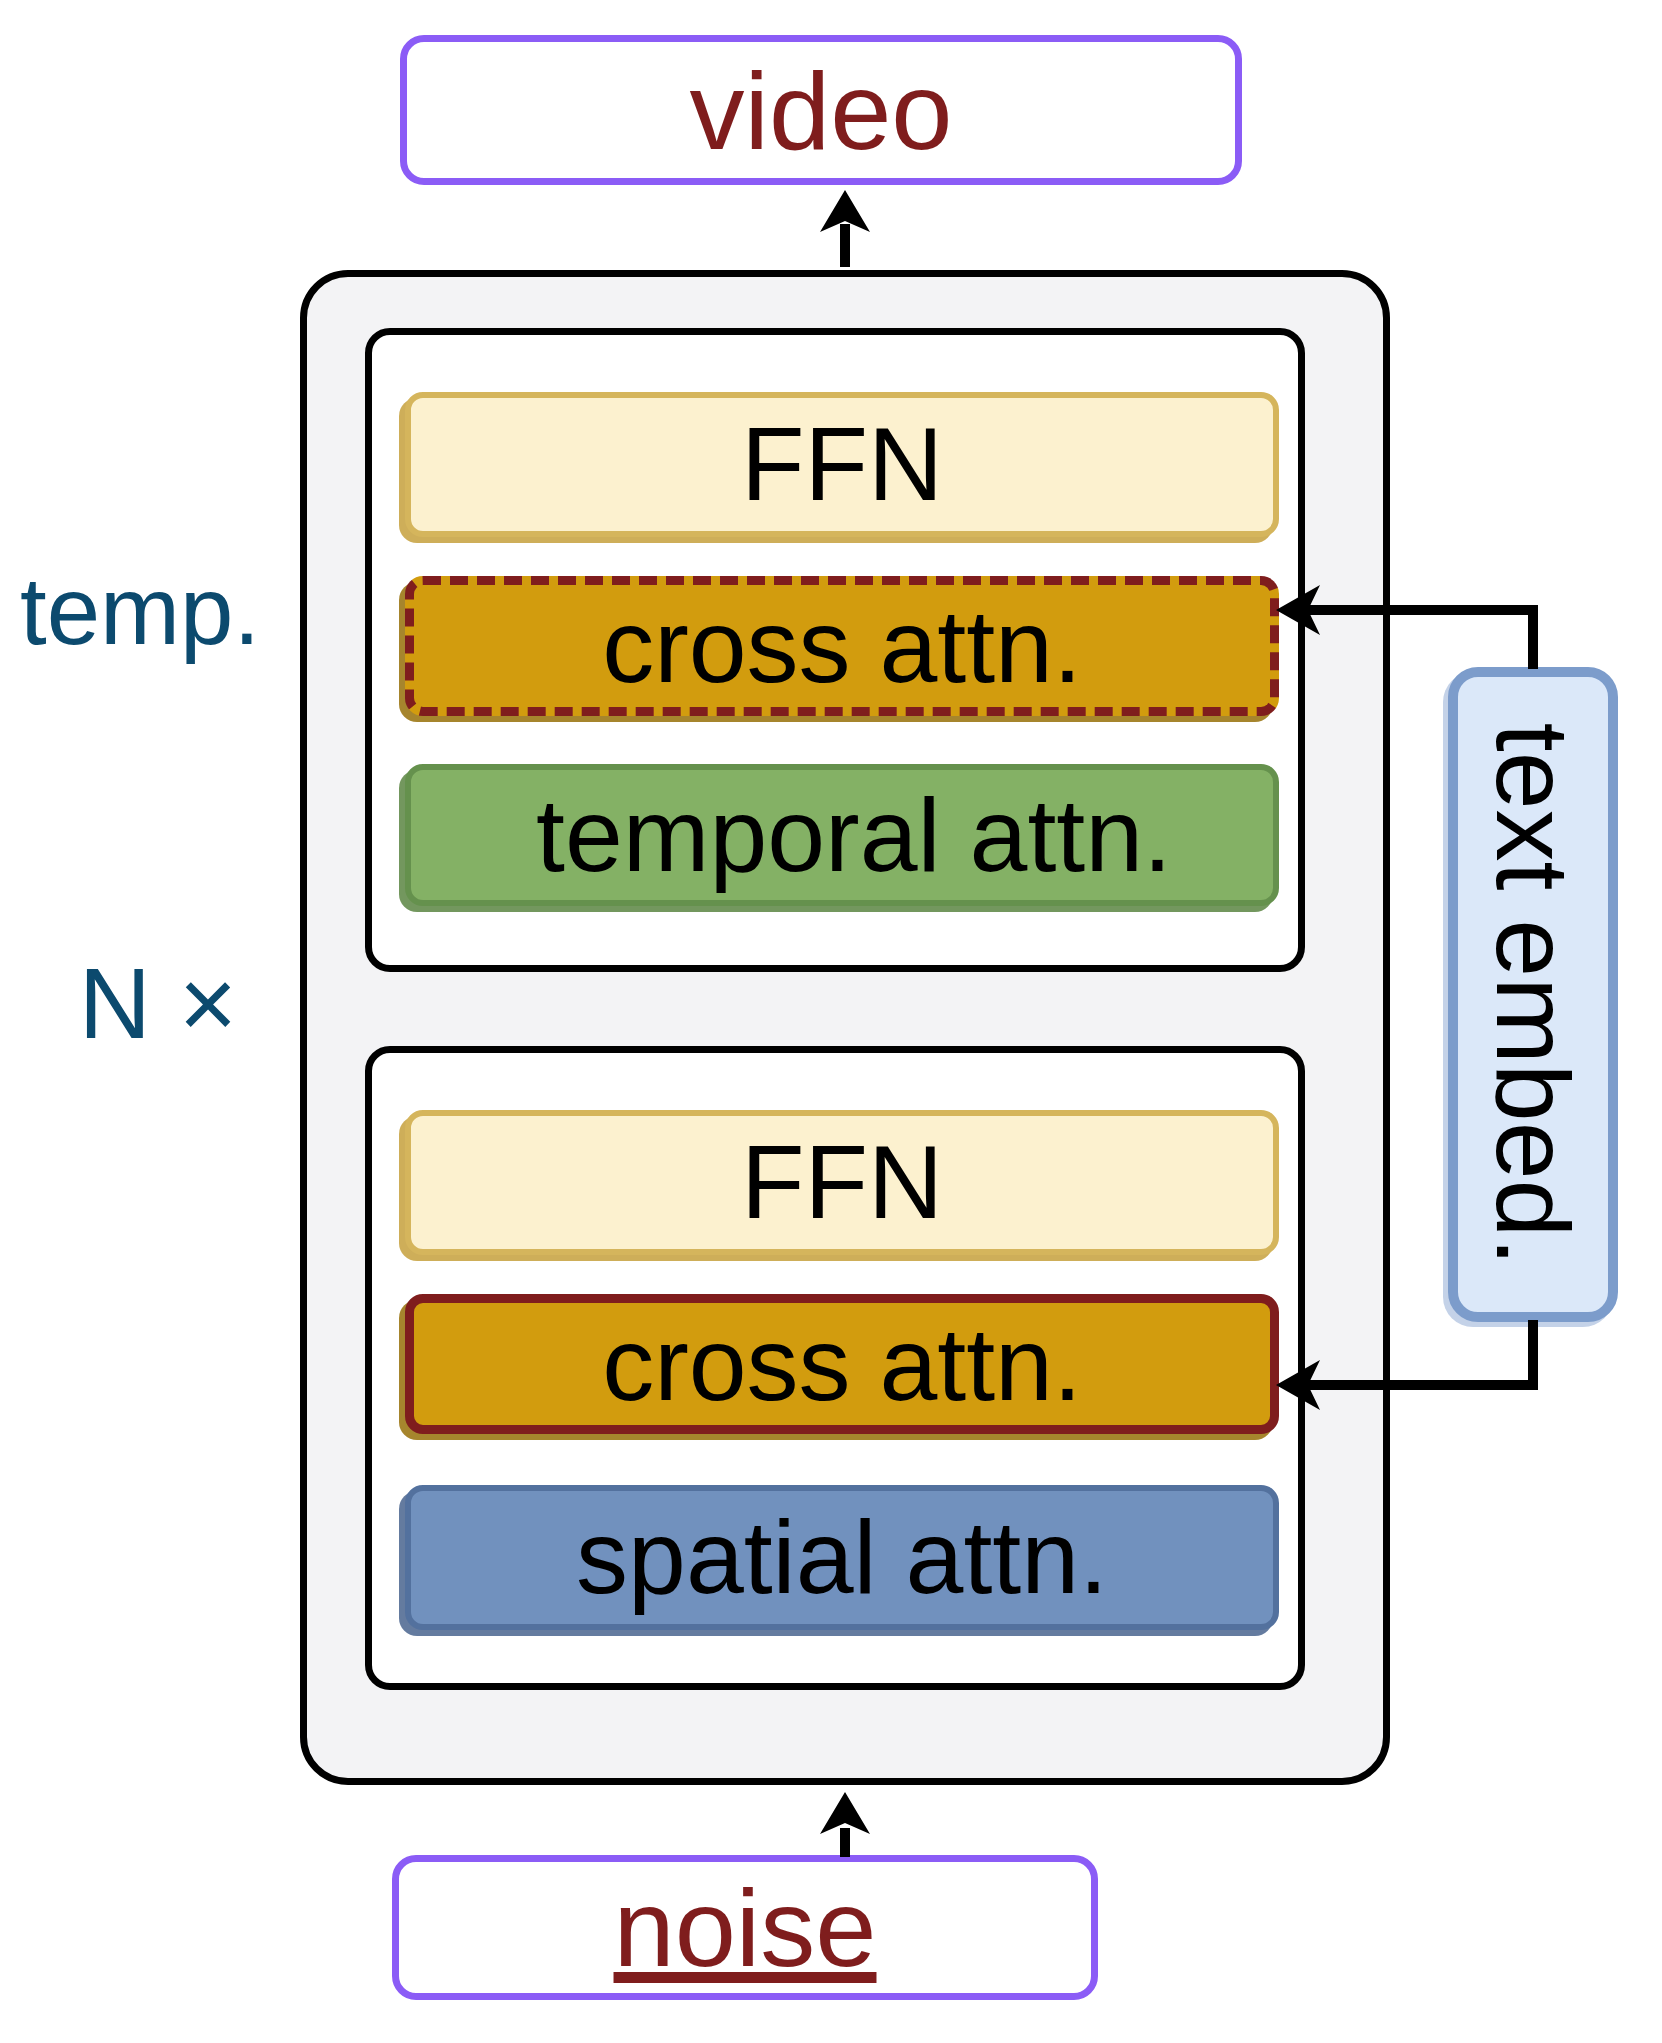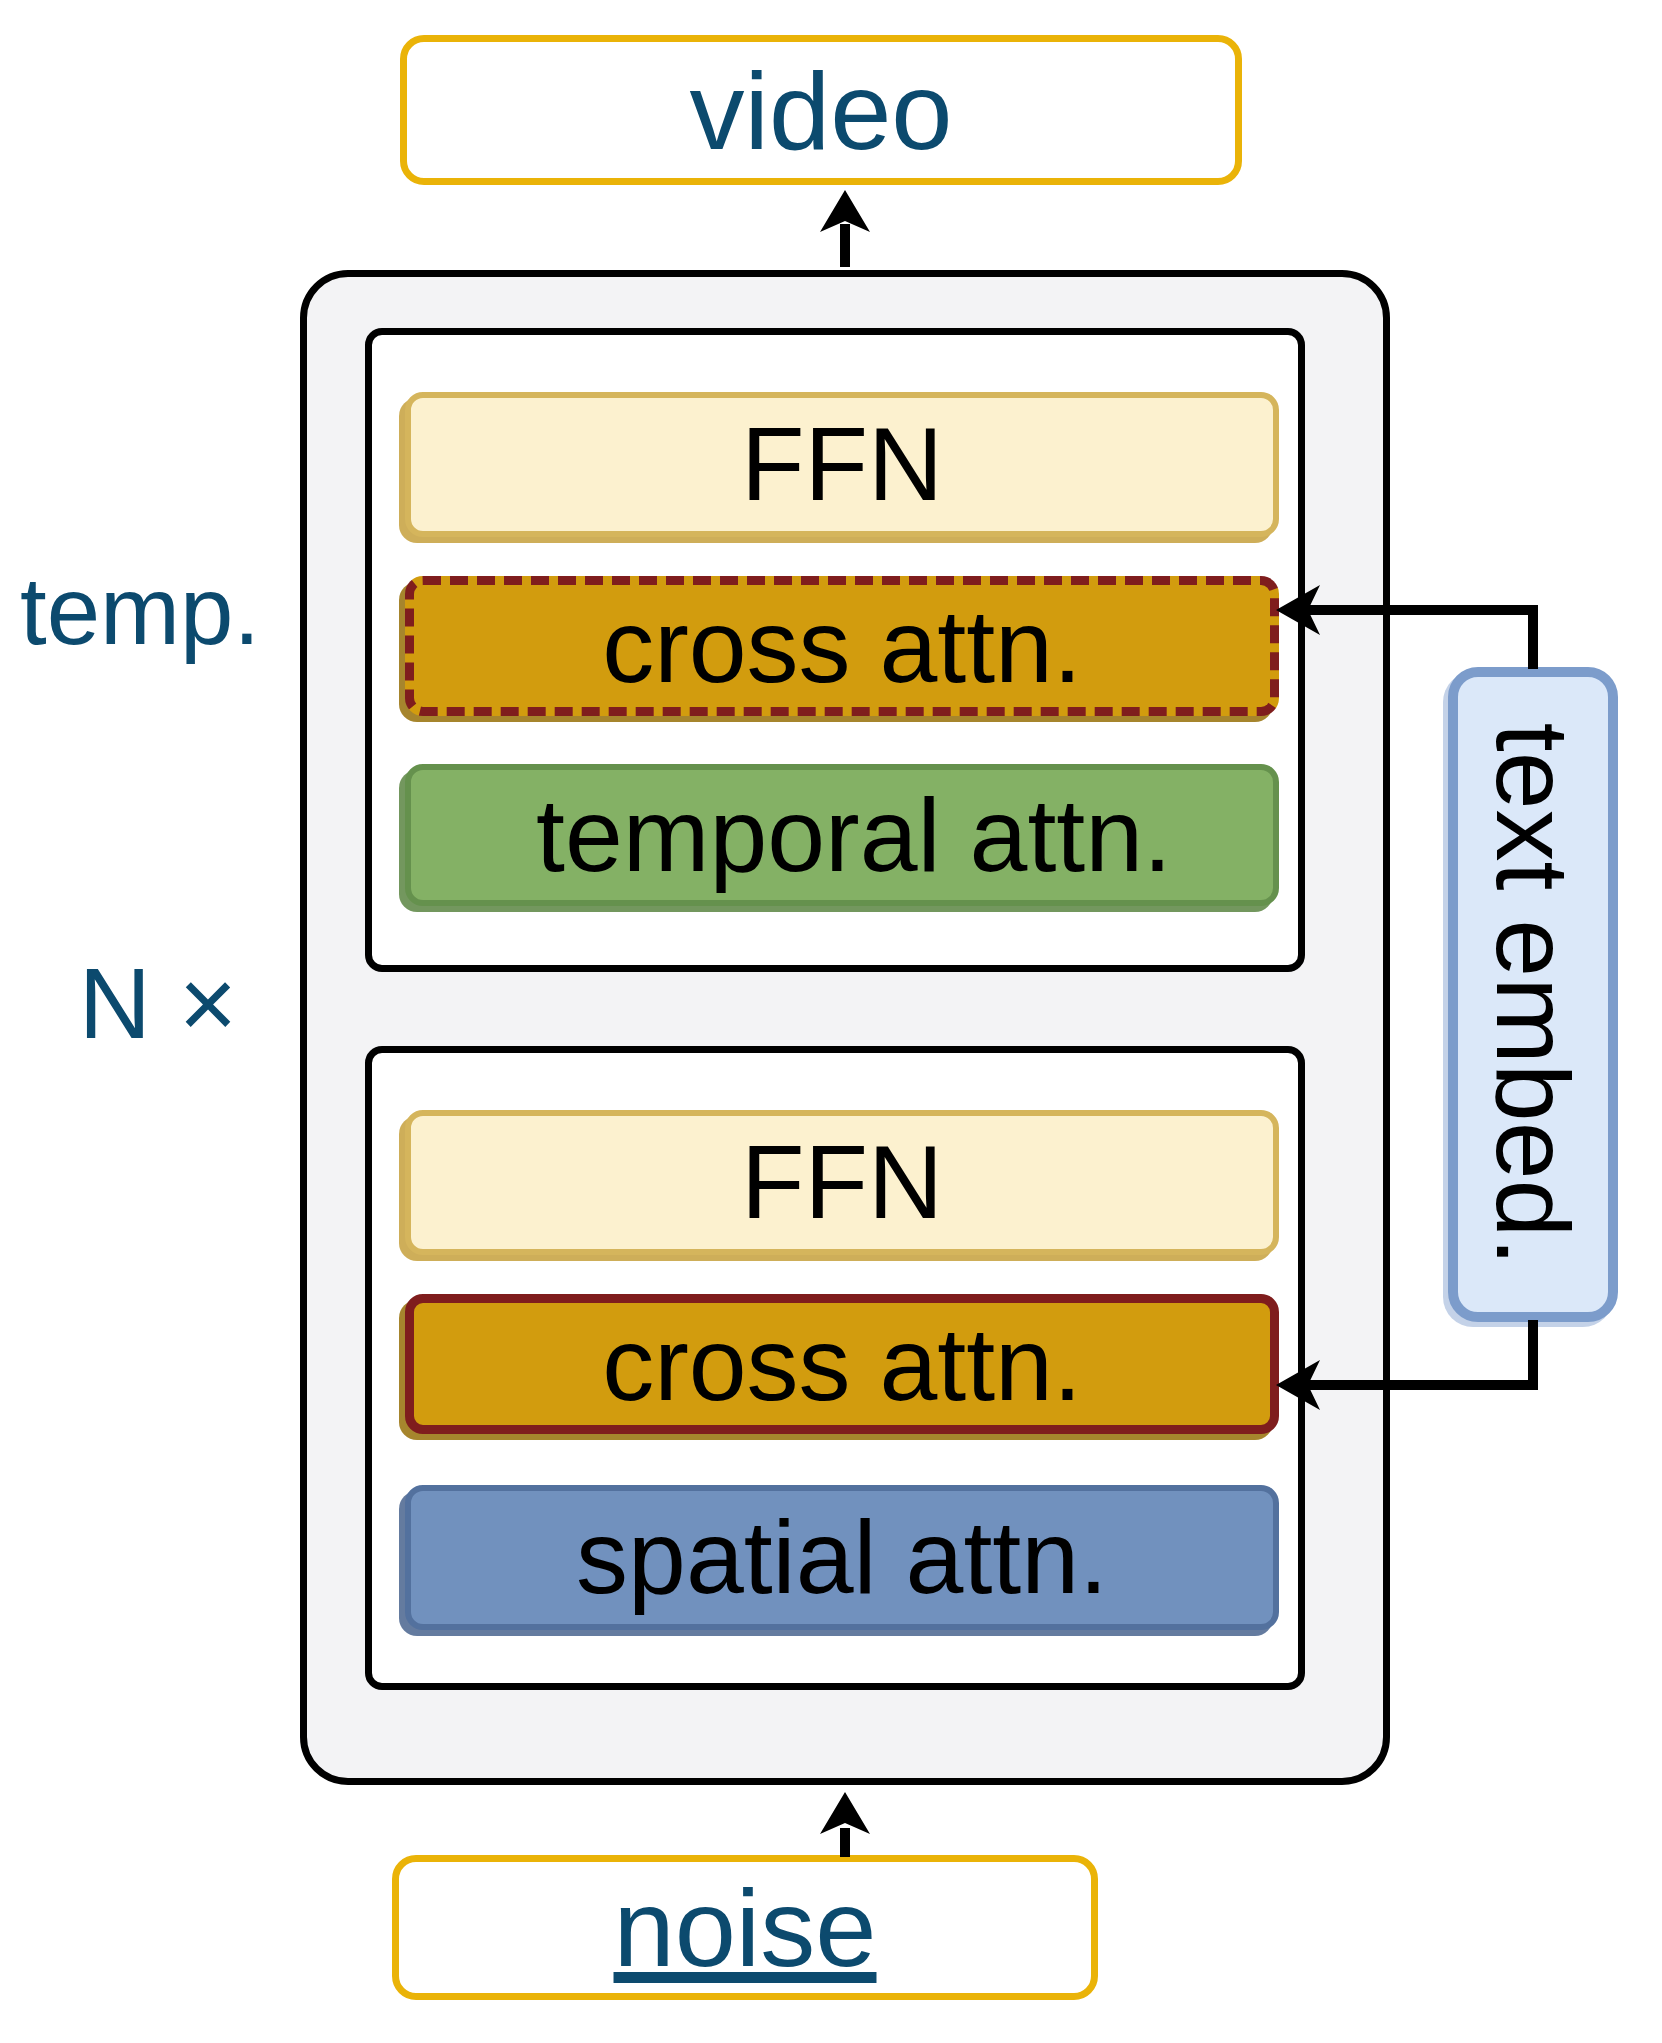--- a/index.html
+++ b/index.html
@@ -6,36 +6,36 @@
   .canvas{
     position:relative;
     width:1662px;height:2043px;
     background:#ffffff;
     font-family:"Liberation Sans", sans-serif;
     overflow:hidden;
   }
   .io-box{
     position:absolute;
     background:#ffffff;
-    border:7px solid #eab308;
+    border:7px solid #8b5cf6;
     border-radius:24px;
     display:flex;align-items:center;justify-content:center;
-    font-size:110px;color:#0c4a6e;
+    font-size:110px;color:#7f1d1d;
     box-sizing:border-box;
   }
   #video-box{left:400px;top:35px;width:842px;height:150px;}
   #noise-box{left:392px;top:1855px;width:706px;height:145px;text-decoration:underline;}
   #outer-container{
     position:absolute;left:300px;top:270px;width:1090px;height:1515px;
     background:#F3F3F5;border:7px solid #000;border-radius:48px;
     box-sizing:border-box;
   }
   .block{
     position:absolute;left:365px;width:940px;height:644px;
-    background:#ffffff;border:7px solid #000;border-radius:17px;
+    background:#ffffff;border:7px solid #000;border-radius:25px;
     box-sizing:border-box;
   }
   #temp-block{top:328px;}
   #spat-block{top:1046px;}
   .layer{
     position:absolute;left:33px;width:874px;
     display:flex;align-items:center;justify-content:center;
     font-size:104px;color:#000;
     border-radius:18px;box-sizing:border-box;
   }

